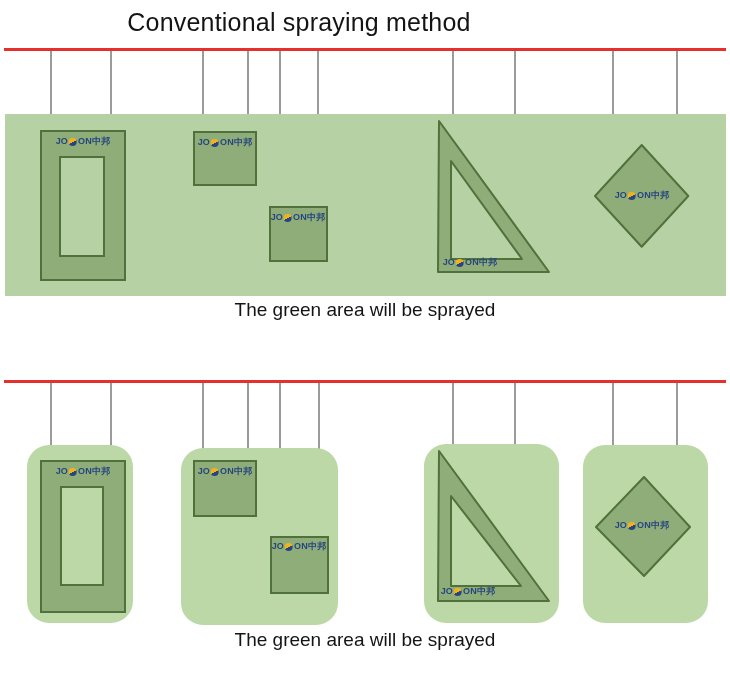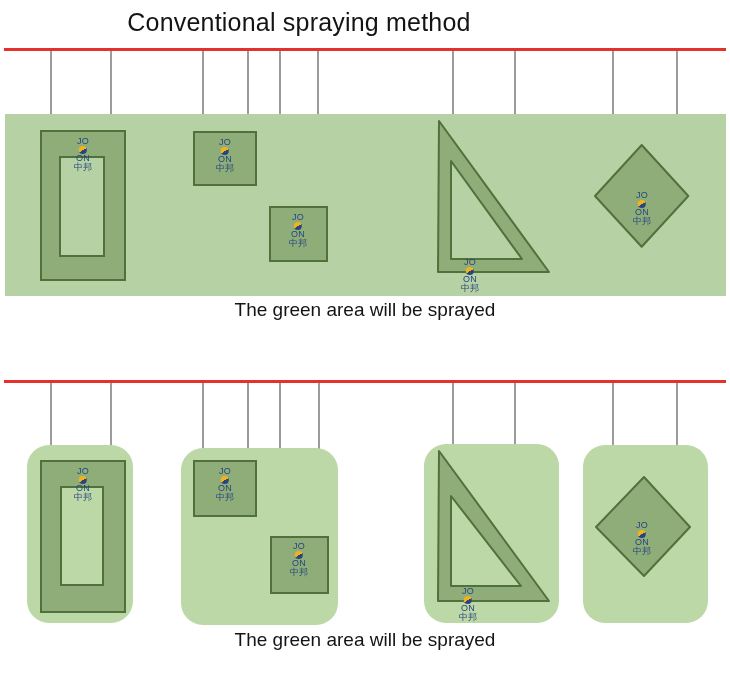--- a/index.html
+++ b/index.html
@@ -19,23 +19,23 @@
   .band{position:absolute;left:5px;top:114px;width:721px;height:182px;background:var(--band);}
   .patch{position:absolute;background:var(--patch);border-radius:22px;}
   .shape{position:absolute;background:var(--shape);border:2px solid var(--shape-border);box-sizing:border-box;}
   .hollow{position:absolute;border:2px solid var(--shape-border);box-sizing:border-box;}
   .on-band{background:var(--band);} .on-patch{background:var(--patch);}
   .shape-svg{position:absolute;overflow:visible;}
   .tri-outer{fill:var(--shape);stroke:var(--shape-border);stroke-width:2;stroke-linejoin:round;}
   .tri-inner-band{fill:var(--band);stroke:var(--shape-border);stroke-width:2;stroke-linejoin:round;}
   .tri-inner-patch{fill:var(--patch);stroke:var(--shape-border);stroke-width:2;stroke-linejoin:round;}
   .diamond{fill:var(--shape);stroke:var(--shape-border);stroke-width:2;stroke-linejoin:round;}
-  .logo{position:absolute;transform:translateX(-50%);display:flex;align-items:center;
-        white-space:nowrap;font-size:9px;font-weight:normal;color:var(--brand-navy);
-        letter-spacing:.2px;line-height:1;z-index:5;flex-direction:column;}
+  .logo{position:absolute;transform:translateX(-50%);display:flex;align-items:flex-end;
+        white-space:nowrap;font-size:9px;font-weight:bold;color:var(--brand-navy);
+        letter-spacing:.2px;line-height:1;z-index:5;}
   .logo .dot{display:inline-block;width:8px;height:8px;border-radius:50%;margin:0 1px;
         background:linear-gradient(150deg,var(--brand-yellow) 52%,var(--brand-navy) 52%);}
 </style>
 </head>
 <body>
 
 <div class="canvas">
 
   <div class="title" style="top:8px;">Conventional spraying method</div>
   <div class="redline" style="top:48px;"></div>

